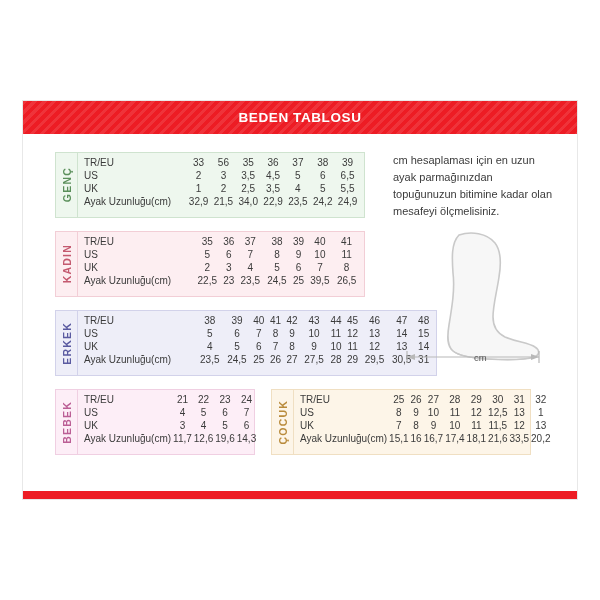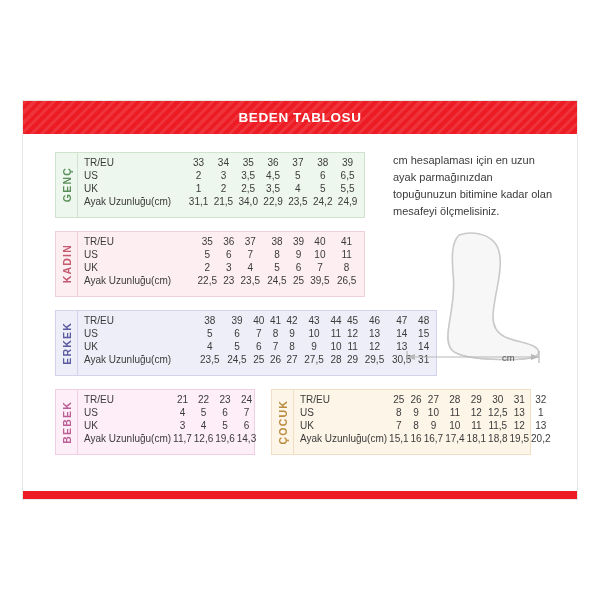--- a/index.html
+++ b/index.html
@@ -131,21 +131,20 @@
     position:absolute;
     left:378px;top:95px;
     width:150px;height:140px;
   }
   .foot-box svg{display:block;}
   .cm-label{
     position:absolute;
     left:451px;top:218px;
     font-size:9.5px;
     color:#555555;
-    margin-left:28px;
   }
 </style>
 </head>
 <body>
 
 <div class="page">
   <div class="frame">
 
     <div class="title-bar">
       <div class="title">BEDEN TABLOSU</div>
@@ -156,21 +155,21 @@
       <div class="block t-genc" id="blk-genc">
         <div class="side-label">
           <span>GENÇ</span>
         </div>
         <div class="tbl-wrap">
           <table class="sz">
             <tbody>
                 <tr>
               <td class="rowhdr">TR/EU</td>
               <td>33</td>
-              <td>34</td>
+              <td>56</td>
               <td>35</td>
               <td>36</td>
               <td>37</td>
               <td>38</td>
               <td>39</td>
             </tr>
             <tr>
               <td class="rowhdr">US</td>
               <td>2</td>
               <td>3</td>
@@ -185,21 +184,21 @@
               <td>1</td>
               <td>2</td>
               <td>2,5</td>
               <td>3,5</td>
               <td>4</td>
               <td>5</td>
               <td>5,5</td>
             </tr>
             <tr>
               <td class="rowhdr">Ayak Uzunluğu(cm)</td>
-              <td>31,1</td>
+              <td>32,9</td>
               <td>21,5</td>
               <td>34,0</td>
               <td>22,9</td>
               <td>23,5</td>
               <td>24,2</td>
               <td>24,9</td>
             </tr>
           </tbody>
             </table>
         </div>
@@ -405,22 +404,22 @@
               <td>12</td>
               <td>13</td>
             </tr>
             <tr>
               <td class="rowhdr">Ayak Uzunluğu(cm)</td>
               <td>15,1</td>
               <td>16</td>
               <td>16,7</td>
               <td>17,4</td>
               <td>18,1</td>
-              <td>18,8</td>
-              <td>19,5</td>
+              <td>21,6</td>
+              <td>33,5</td>
               <td>20,2</td>
             </tr>
           </tbody>
             </table>
         </div>
       </div>
 
       <div class="info">cm hesaplaması için en uzun ayak parmağınızdan topuğunuzun bitimine kadar olan mesafeyi ölçmelisiniz.</div>
 
       <div class="foot-box">

